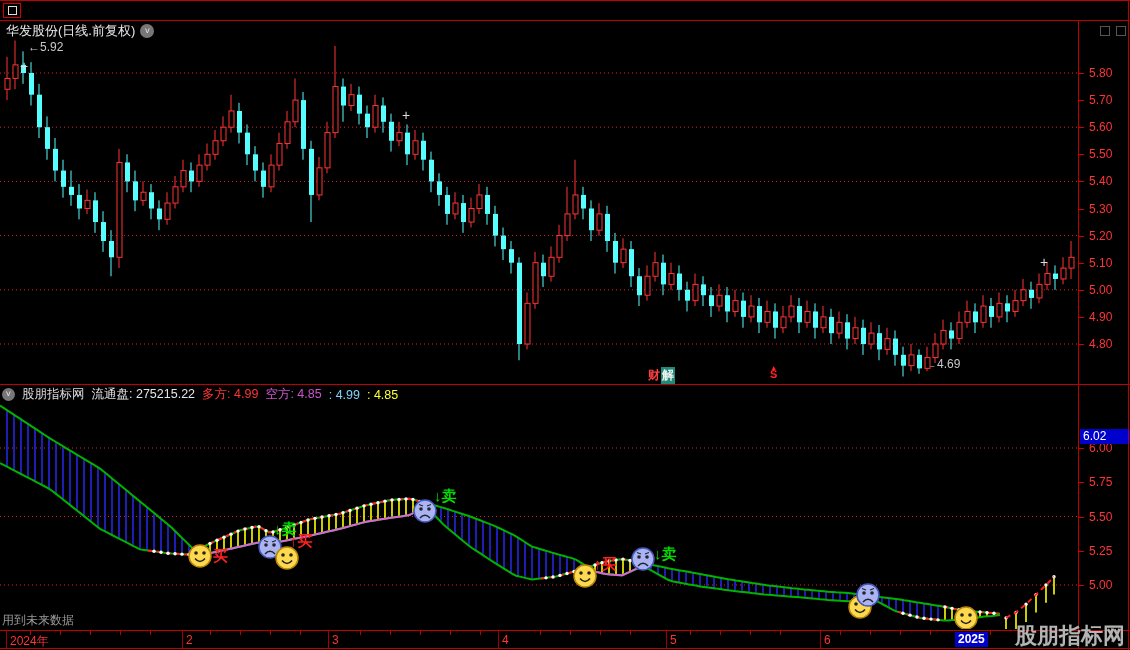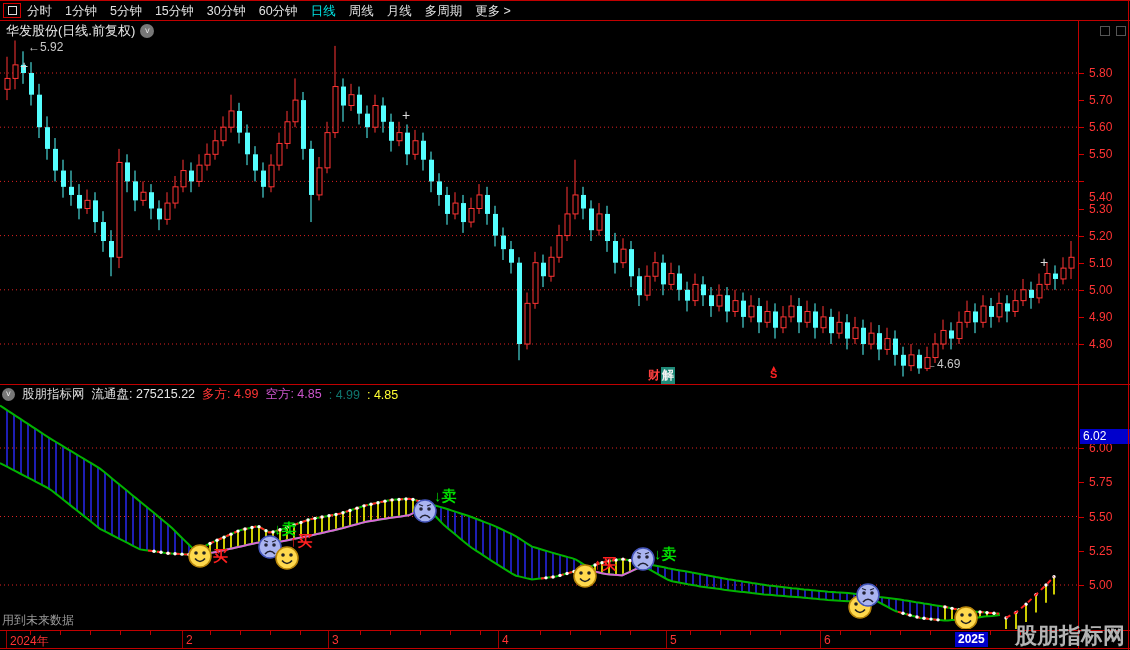--- a/index.html
+++ b/index.html
@@ -52,33 +52,20 @@
 </style>
 </head>
 <body>
 
 <div class="screen">
 
   <div class="toolbar">
     <div class="tb-icon">
         <i></i>
       </div>
-    <div class="tb-left" id="tb-left">
-        <span>分时</span>
-        <span>1分钟</span>
-        <span>5分钟</span>
-        <span>15分钟</span>
-        <span>30分钟</span>
-        <span>60分钟</span>
-        <span class="active">日线</span>
-        <span>周线</span>
-        <span>月线</span>
-        <span>多周期</span>
-        <span>更多 &gt;</span>
-      </div>
   </div>
   <div class="hline" style="top:19px"></div>
 
   <div class="title-bar">
     <span>华发股份(日线.前复权)</span>
     <span class="chev-circle">˅</span>
   </div>
   <div class="pane-icons">
     <i></i>
       <i></i>
@@ -650,21 +637,21 @@
   <div class="yaxis" style="top:38px;height:345px" id="main-yaxis">
       <div class="ytick" style="top: 34px;"></div>
       <div class="ylab" style="top: 27px;">5.80</div>
       <div class="ytick" style="top: 61px;"></div>
       <div class="ylab" style="top: 54px;">5.70</div>
       <div class="ytick" style="top: 88px;"></div>
       <div class="ylab" style="top: 81px;">5.60</div>
       <div class="ytick" style="top: 115px;"></div>
       <div class="ylab" style="top: 108px;">5.50</div>
       <div class="ytick" style="top: 142px;"></div>
-      <div class="ylab" style="top: 135px; margin-top: 16px;">5.40</div>
+      <div class="ylab" style="top: 135px;">5.40</div>
       <div class="ytick" style="top: 170px;"></div>
       <div class="ylab" style="top: 163px;">5.30</div>
       <div class="ytick" style="top: 197px;"></div>
       <div class="ylab" style="top: 190px;">5.20</div>
       <div class="ytick" style="top: 224px;"></div>
       <div class="ylab" style="top: 217px;">5.10</div>
       <div class="ytick" style="top: 251px;"></div>
       <div class="ylab" style="top: 244px;">5.00</div>
       <div class="ytick" style="top: 278px;"></div>
       <div class="ylab" style="top: 271px;">4.90</div>
@@ -673,21 +660,21 @@
     </div>
 
   <div class="hline" style="top:383px"></div>
 
   <div class="ind-header">
     <span class="chev-circle" style="width:13px;height:13px">˅</span>
     <span style="color:#dcdcdc">股朋指标网</span>
     <span style="color:#e5e5e5"><span>流通盘:</span> <span>275215.22</span></span>
     <span style="color:#ff3434"><span>多方:</span> <span>4.99</span></span>
     <span style="color:#cc55cc"><span>空方:</span> <span>4.85</span></span>
-    <span style="color:#0f766e">: 4.99</span>
+    <span style="color:#7dd3fc">: 4.99</span>
     <span style="color:#ffff33">: 4.85</span>
   </div>
 
   <svg id="ind-svg" width="1078" height="226" style="top:402px">
       <line x1="0" x2="1078" y1="45" y2="45" stroke="#dd2222" stroke-width="1" stroke-dasharray="1,3"></line>
       <line x1="0" x2="1078" y1="113.5" y2="113.5" stroke="#dd2222" stroke-width="1" stroke-dasharray="1,3"></line>
       <line x1="0" x2="1078" y1="182" y2="182" stroke="#dd2222" stroke-width="1" stroke-dasharray="1,3"></line>
       <g>
         <line x1="7" x2="7" y1="7.133200000000031" y2="63.71420000000007" stroke="#2626e2" stroke-width="1.6"></line>
         <line x1="14" x2="14" y1="11.73640000000001" y2="67.35839999999997" stroke="#2626e2" stroke-width="1.6"></line>

